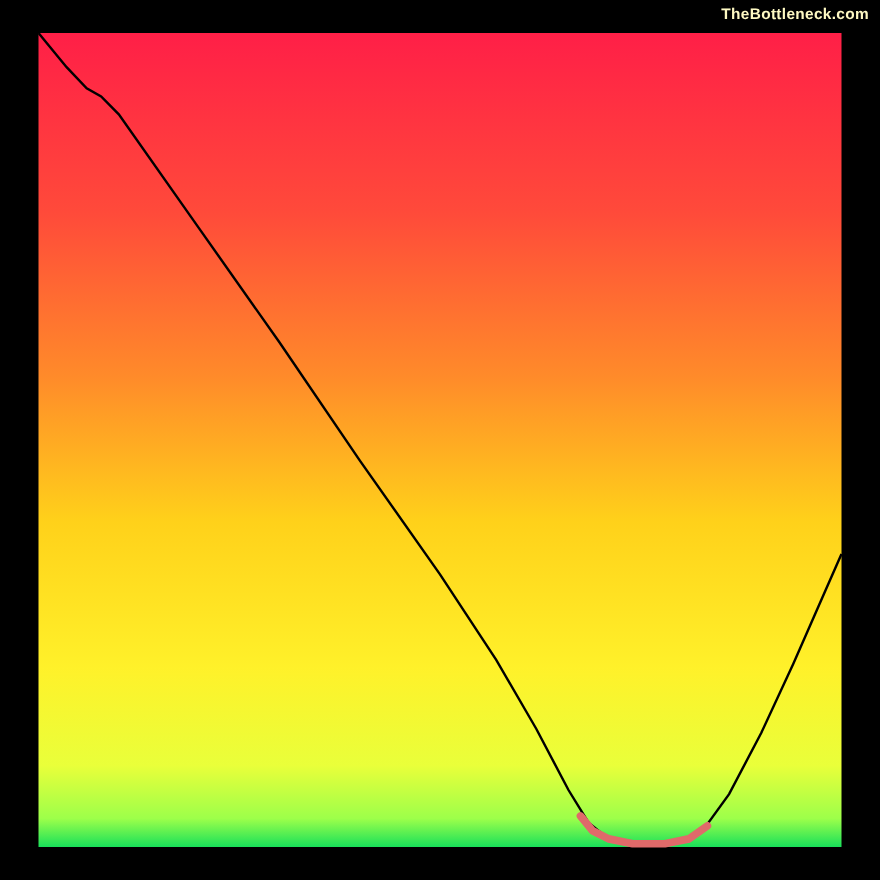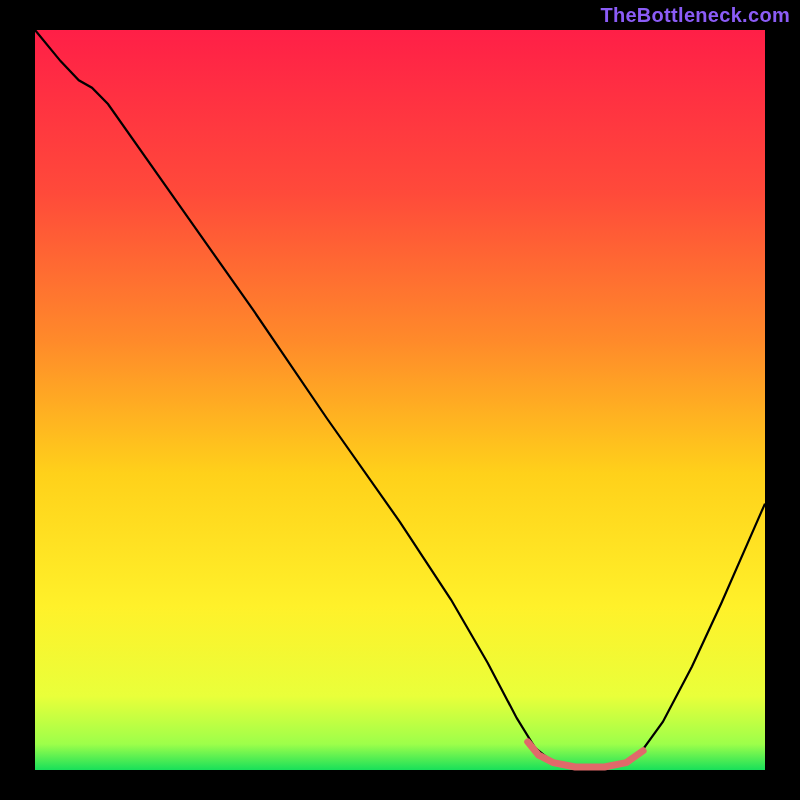--- a/index.html
+++ b/index.html
@@ -14,22 +14,22 @@
   .outer {
     width: 800px;
     height: 800px;
     background: #000;
     position: relative;
   }
   .watermark {
     position: absolute;
     top: 4px;
     right: 10px;
-    color: #8b5cf6;
-    font-size: 20px;
+    color: #fef9c3;
+    font-size: 14px;
     font-weight: 600;
     letter-spacing: 0.3px;
     z-index: 5;
   }
   svg {
     position: absolute;
     top: 0;
     left: 0;
   }
 </style>

